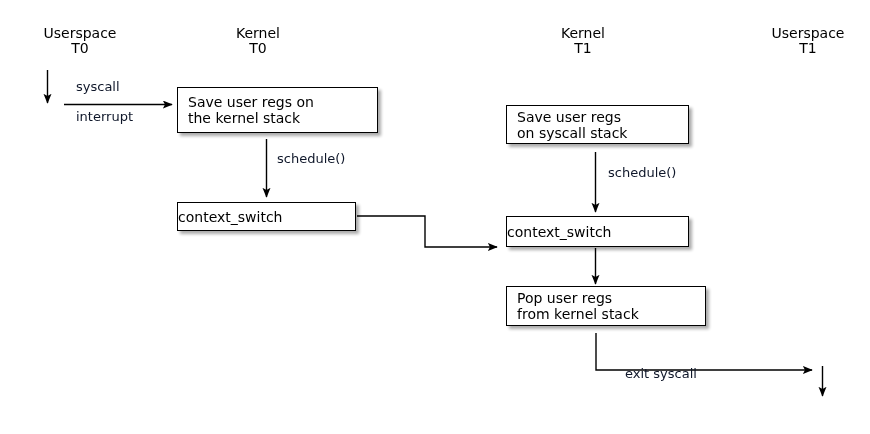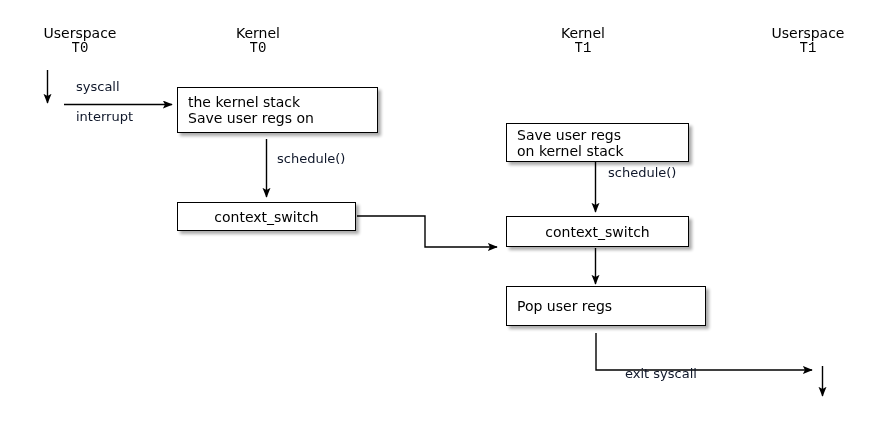--- a/index.html
+++ b/index.html
@@ -24,41 +24,41 @@
     position: absolute;
     text-align: center;
     font-family: "DejaVu Sans", sans-serif;
     font-size: 14px;
     font-weight: normal;
     color: #000000;
     line-height: 15px;
     white-space: nowrap;
   }
   .col-header .hl1 { display: block; }
-  .col-header .hl2 { display: block; font-family: Liberation Mono, monospace; }
+  .col-header .hl2 { display: block; }
 
   .node {
     position: absolute;
     box-sizing: border-box;
     background: #ffffff;
     border: 1px solid #000000;
     box-shadow: 3px 3px 3px rgba(0,0,0,0.33);
     color: #000000;
     font-family: "DejaVu Sans", sans-serif;
     font-size: 14px;
     line-height: 16px;
     display: flex;
     align-items: center;
   }
   .node.left-text {
     justify-content: flex-start;
     padding-left: 10px;
   }
   .node.center-text {
-    justify-content: center;
+    justify-content: flex-start;
   }
   .node .nl { display: block; white-space: nowrap; }
 
   .edge-label {
     position: absolute;
     font-family: "DejaVu Sans", sans-serif;
     font-size: 13px;
     color: #0f172a;
     white-space: nowrap;
     line-height: 14px;
@@ -124,43 +124,44 @@
       <path d="M596,333 L596,370 L812,370" fill="none" stroke="#000000" stroke-width="1.4" marker-end="url(#ah)"></path>
     </g>
 
     <g>
       <line x1="822.5" y1="366" x2="822.5" y2="396" stroke="#000000" stroke-width="1.4" marker-end="url(#ah)"></line>
     </g>
   </svg>
 
   <div class="node left-text" style="left:177px; top:87px; width:201px; height:46px;">
     <div>
+      <span class="nl">Save user regs on</span>
       <span class="nl">the kernel stack</span>
-      <span class="nl">Save user regs on</span>
     </div>
   </div>
 
   <div class="node center-text" style="left:177px; top:202px; width:179px; height:29px;">
     <span class="nl">context_switch</span>
   </div>
 
-  <div class="node left-text" style="left:506px; top:105px; width:183px; height:39px;margin-top:18px;">
+  <div class="node left-text" style="left:506px; top:105px; width:183px; height:39px;">
     <div>
       <span class="nl">Save user regs</span>
-      <span class="nl">on kernel stack</span>
+      <span class="nl">on syscall stack</span>
     </div>
   </div>
 
   <div class="node center-text" style="left:506px; top:216px; width:183px; height:31px;">
     <span class="nl">context_switch</span>
   </div>
 
   <div class="node left-text" style="left:506px; top:286px; width:200px; height:40px;">
     <div>
       <span class="nl">Pop user regs</span>
+      <span class="nl">from kernel stack</span>
     </div>
   </div>
 
   <div class="edge-label" style="left:76px; top:80px;">syscall</div>
 
   <div class="edge-label" style="left:76px; top:110px;text-align:right;">interrupt</div>
 
   <div class="edge-label" style="left:277px; top:152px;">schedule()</div>
 
   <div class="edge-label" style="left:608px; top:166px;">schedule()</div>

